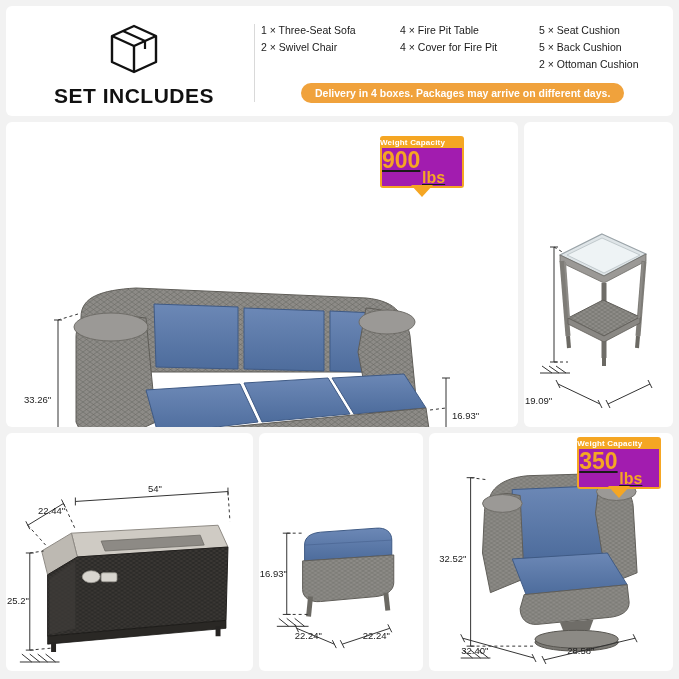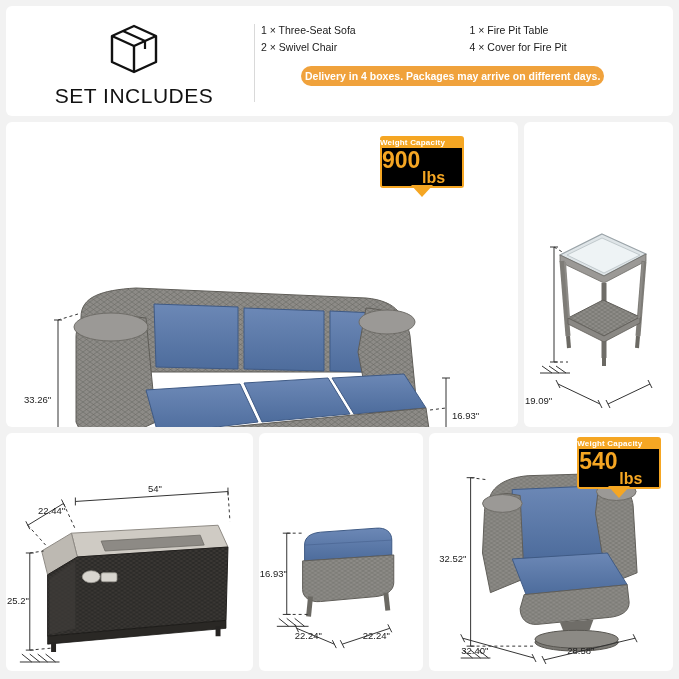--- a/index.html
+++ b/index.html
@@ -42,21 +42,21 @@
     justify-content: flex-start;
     padding-top: 12px;
   }
   .box-icon {
     width: 56px;
     height: 52px;
     position: relative;
   }
   .set-includes-title {
     font-size: 21px;
-    font-weight: normal;
+    font-weight: bold;
     letter-spacing: 0.5px;
     margin-top: 10px;
     color: #111;
   }
   .banner-divider {
     width: 1px;
     background: #d9d9d9;
     align-self: stretch;
     margin: 14px 6px 14px 0;
   }
@@ -80,21 +80,21 @@
     white-space: nowrap;
   }
   .delivery-pill {
     margin-top: 10px;
     display: inline-block;
     background: #f0a23c;
     color: #ffffff;
     font-size: 10.5px;
     font-weight: bold;
     border-radius: 11px;
-    padding: 4px 4px;
+    padding: 4px 14px;
     white-space: nowrap;
     margin-left: 40px;
   }
 
   
   .row {
     display: flex;
     gap: 6px;
     margin-top: 6px;
   }
@@ -135,26 +135,27 @@
   .wc-top {
     background: #f5a623;
     color: #fff;
     font-size: 8px;
     font-weight: bold;
     border-radius: 3px 3px 0 0;
     padding: 2px 0 1px 0;
     letter-spacing: 0.2px;
   }
   .wc-body {
-    background: #000000;
+    background: #a21caf;
     border: 2px solid #f5a623;
     border-top: none;
     border-radius: 0 0 3px 3px;
     padding: 1px 0 3px 0;
     position: relative;
+    text-decoration: underline;
   }
   .wc-num {
     color: #f5a623;
     font-size: 23px;
     font-weight: bold;
     line-height: 23px;
   }
   .wc-unit {
     color: #f5a623;
     font-size: 16px;
@@ -193,22 +194,27 @@
 
     <div class="banner-divider"></div>
 
     <div class="banner-right">
       <div class="incl-cols">
         <div class="incl-col">
           <div class="incl-item">1 × Three-Seat Sofa</div>
           <div class="incl-item">2 × Swivel Chair</div>
         </div>
         <div class="incl-col">
-          <div class="incl-item">1 × Fire Pit Table</div>
+          <div class="incl-item">4 × Fire Pit Table</div>
           <div class="incl-item">4 × Cover for Fire Pit</div>
+        </div>
+        <div class="incl-col">
+          <div class="incl-item">5 × Seat Cushion</div>
+          <div class="incl-item">5 × Back Cushion</div>
+          <div class="incl-item">2 × Ottoman Cushion</div>
         </div>
       </div>
       <div class="delivery-pill">Delivery in 4 boxes. Packages may arrive on different days.</div>
     </div>
   </div>
 
   <div class="row">
 
     <div class="card card-sofa">
 
@@ -461,21 +467,21 @@
       <div class="dim-label" style="left:1px; top:135px;">16.93"</div>
       <div class="dim-label" style="left:36px; top:197px;">22.24"</div>
       <div class="dim-label" style="left:104px; top:197px;">22.24"</div>
     </div>
 
     <div class="card card-swivel">
 
       <div class="wc-badge" style="left:148px; top:4px;">
         <div class="wc-top">Weight Capacity</div>
         <div class="wc-body">
-          <div class="wc-num">540</div>
+          <div class="wc-num">350</div>
           <div class="wc-unit">lbs</div>
           <div class="wc-arrow"></div>
         </div>
       </div>
 
       <svg class="overlay" viewBox="0 0 246 238">
         <defs>
           <linearGradient id="scush" x1="0" y1="0" x2="0" y2="1">
             <stop offset="0%" stop-color="#6c88b6"></stop>
             <stop offset="100%" stop-color="#4d6c9c"></stop>

